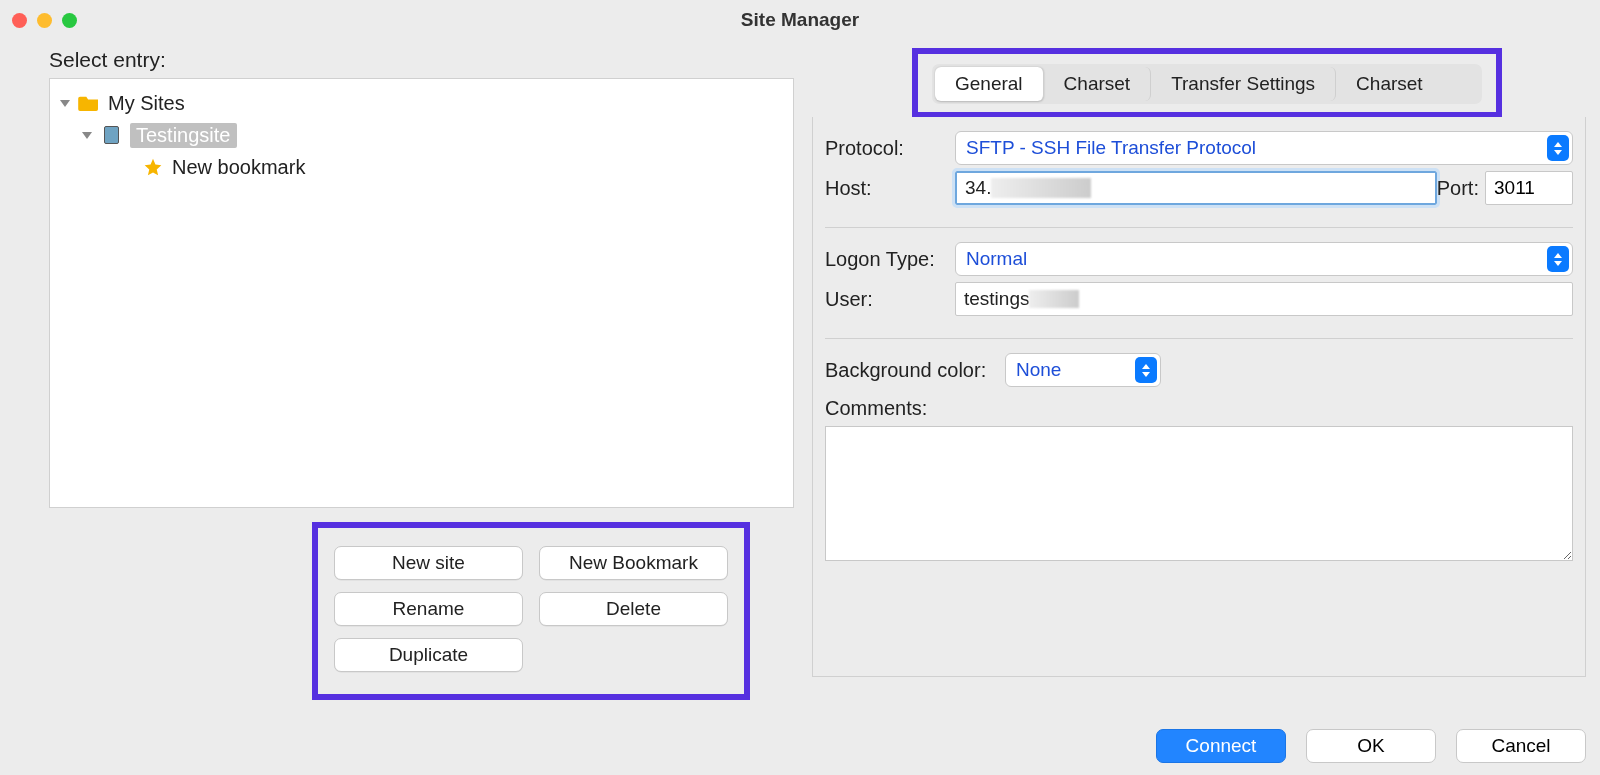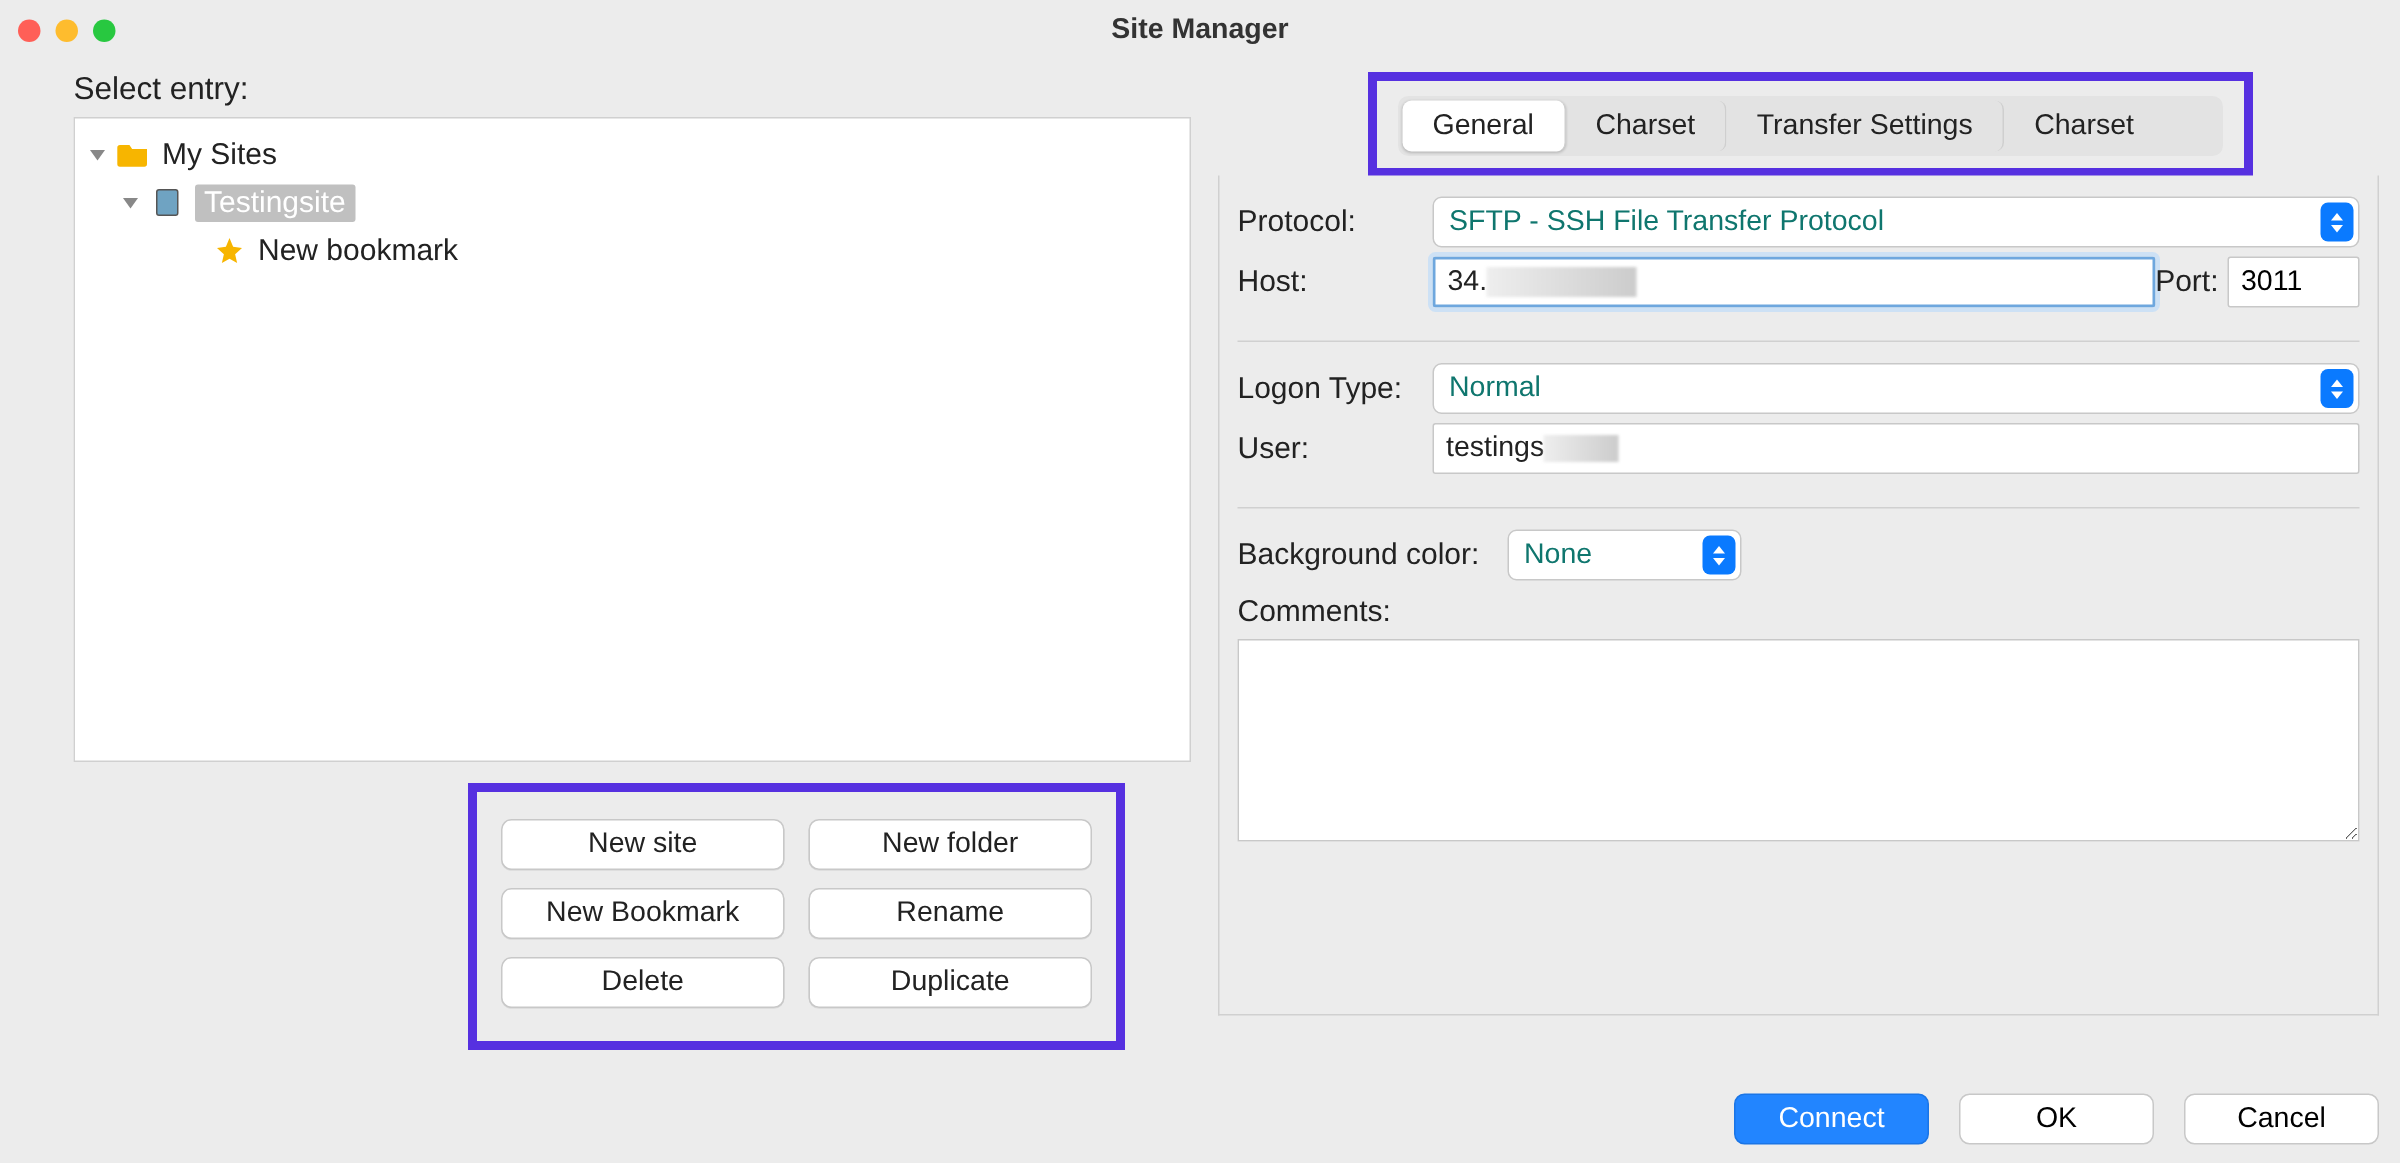--- a/index.html
+++ b/index.html
@@ -109,21 +109,21 @@
     padding: 8px 12px 12px 12px;
     margin-top: -1px;
     height: 560px;
   }
   .form-row { display: flex; align-items: center; margin: 6px 0; }
   .form-row label { width: 130px; font-size: 20px; color: #222; }
   .form-row.logon label { width: 130px; }
   .mac-select {
     flex: 1; height: 34px; background: #fff; border: 1px solid #c8c8c8;
     border-radius: 6px; display: flex; align-items: center; padding: 0 10px;
-    position: relative; font-size: 19px; color: #0f766e;
+    position: relative; font-size: 19px; color: #1d4ed8;
   }
   .mac-select .sel-arrows {
     position: absolute; right: 3px; top: 3px; bottom: 3px; width: 22px;
     background: #0a7aff; border-radius: 5px;
     display: flex; flex-direction: column; align-items: center; justify-content: center;
   }
   .sel-arrows::before, .sel-arrows::after {
     content: ""; width: 0; height: 0; border-left: 4px solid transparent; border-right: 4px solid transparent;
   }
   .sel-arrows::before { border-bottom: 5px solid #fff; margin-bottom: 3px; }
@@ -204,21 +204,20 @@
           <svg viewBox="0 0 24 24" width="20" height="20">
               <path class="star-icon" d="M12 2l2.9 6.9L22 10l-5.5 5 1.6 7L12 18.5 5.9 22l1.6-7L2 10l7.1-1.1z"></path>
             </svg>
         </span>
         <span>New bookmark</span>
       </div>
     </div>
 
     <div class="site-buttons-wrap">
       <button class="mac-btn">New site</button>
-      <button class="mac-btn">New folder</button>
       <button class="mac-btn">New Bookmark</button>
       <button class="mac-btn">Rename</button>
       <button class="mac-btn">Delete</button>
       <button class="mac-btn">Duplicate</button>
     </div>
   </div>
 
   <div class="right-pane">
     <div class="tabs-wrap">
       <div class="tab-seg">

